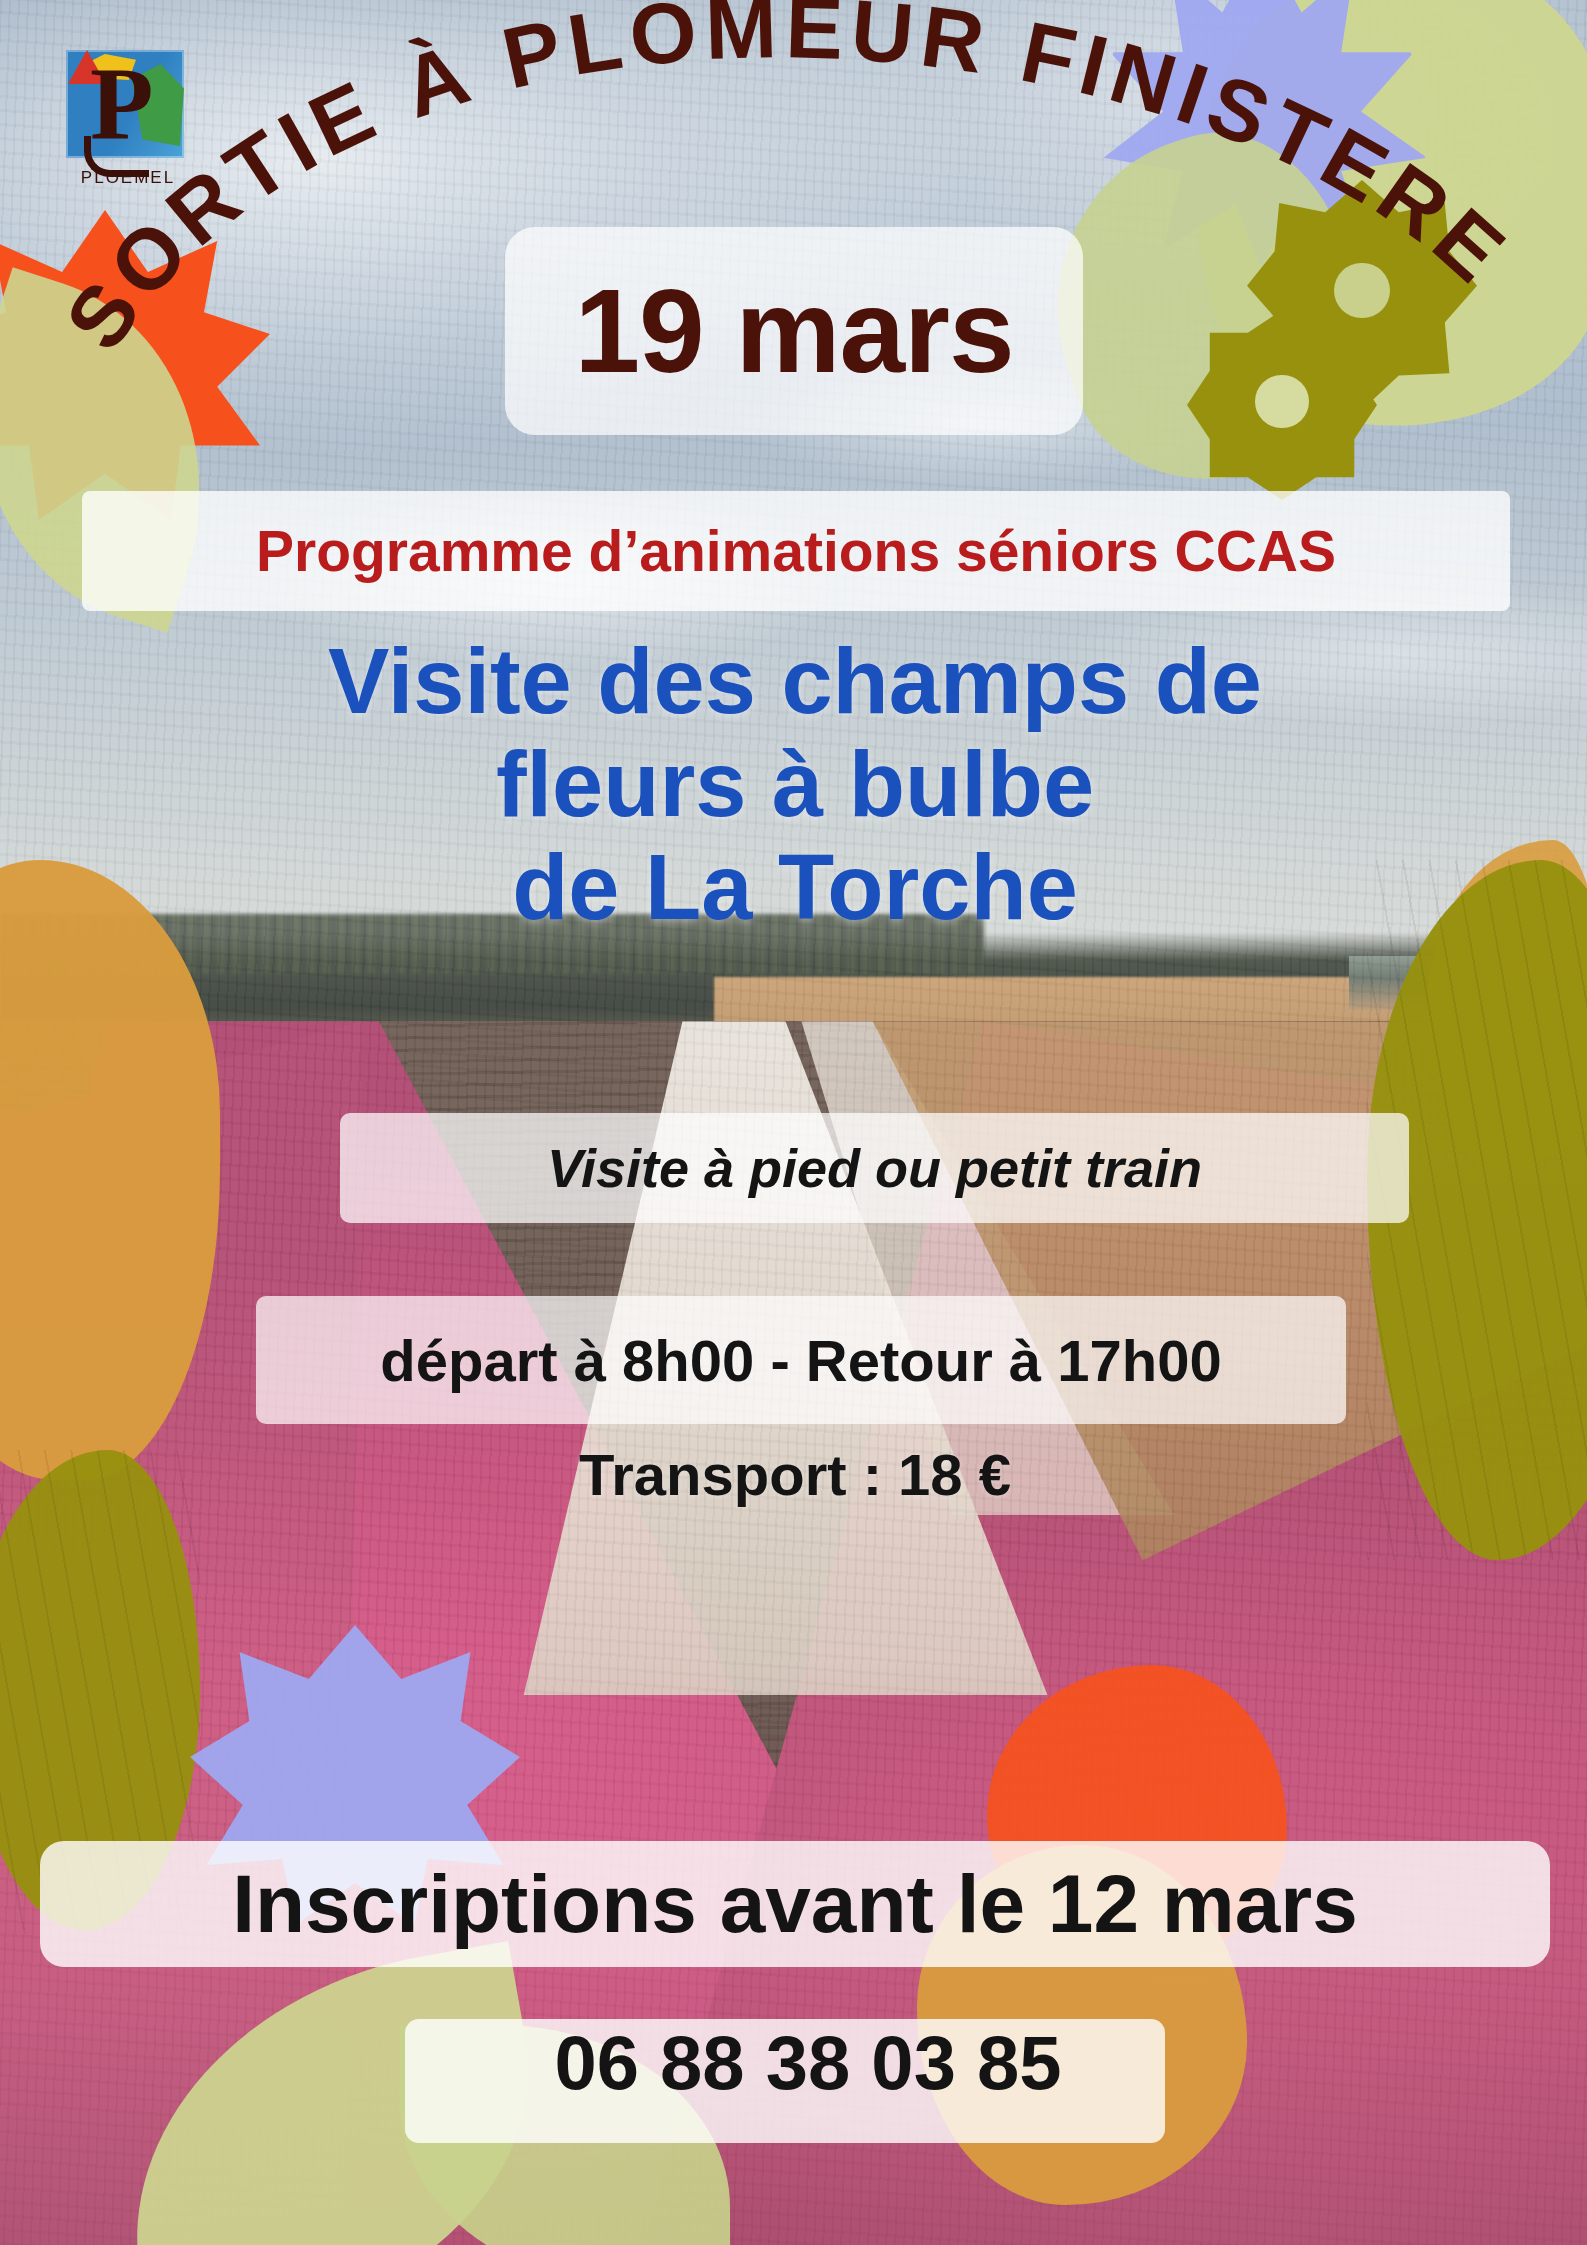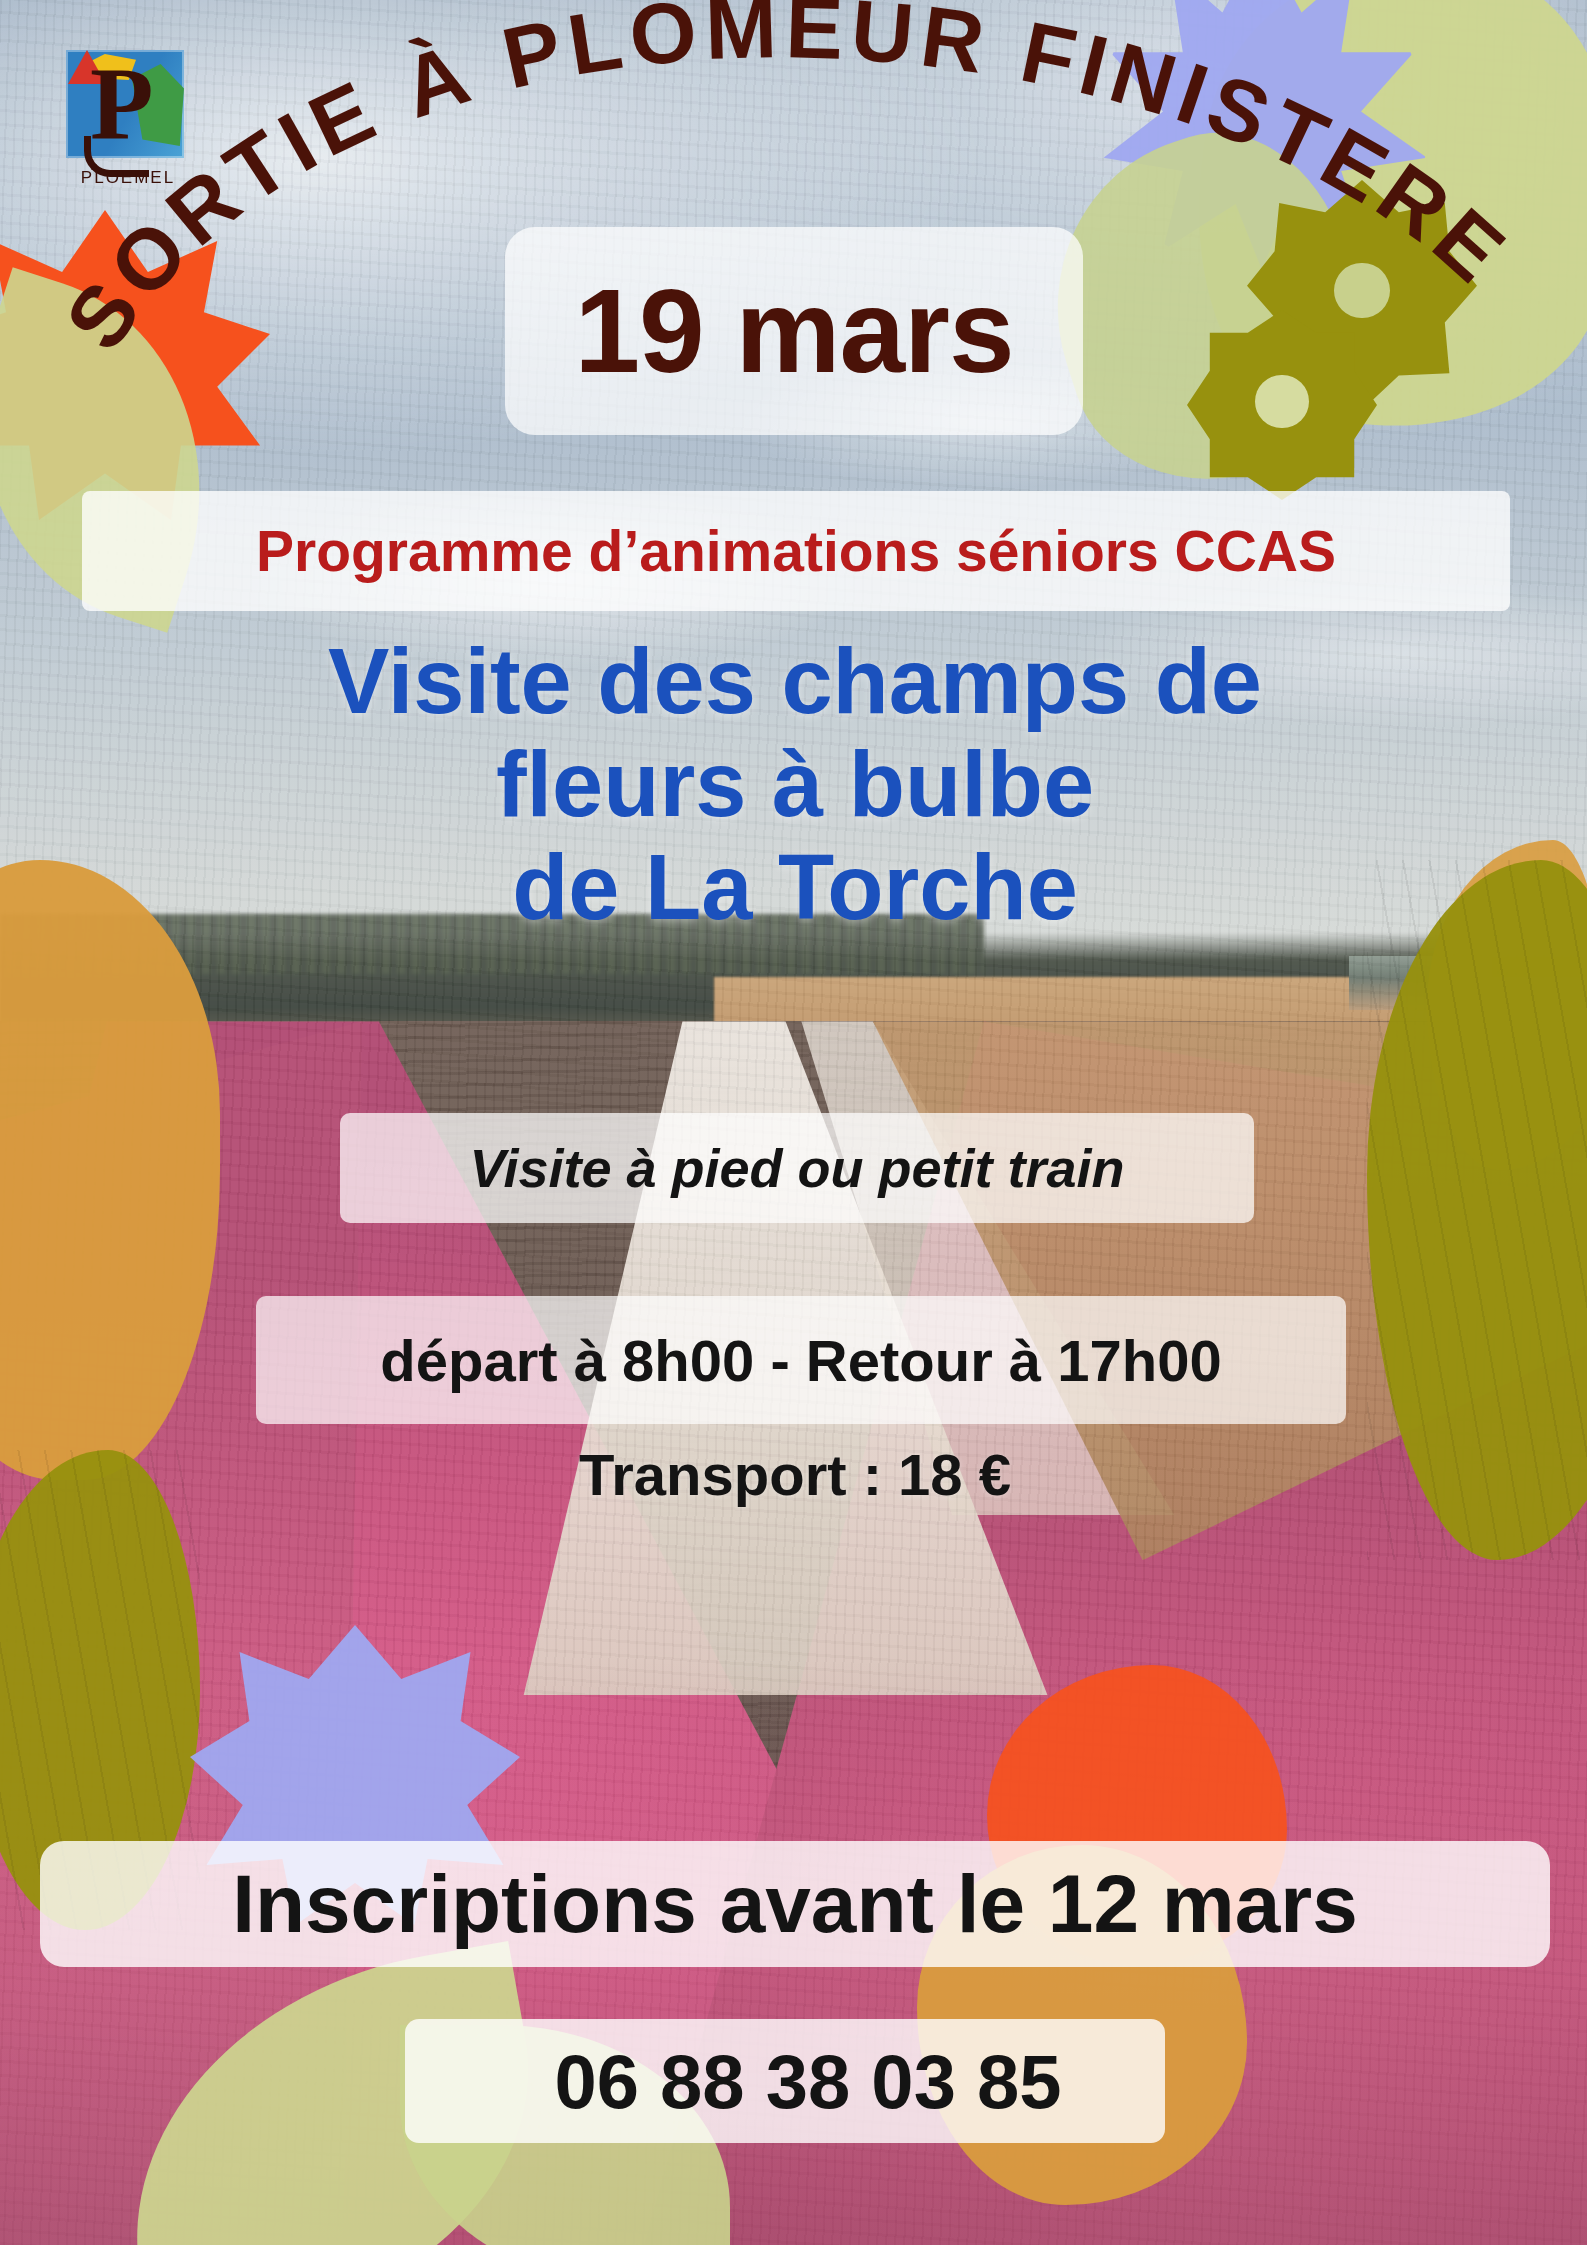--- a/index.html
+++ b/index.html
@@ -338,21 +338,21 @@
 
   .headline {
     position:absolute; left:150px; top:630px; width:1290px;
     text-align:center;
     font-size:92px; font-weight:700; line-height:1.12;
     color:#1b51bd;
     text-shadow: 0 2px 10px rgba(255,255,255,0.45);
   }
 
   .visit-chip {
-    left:340px; top:1082px; width:914px; height:110px;
+    left:340px; top:1082px; width:1069px; height:110px;
     background: rgba(255,255,255,0.72);
     display:flex; align-items:center; justify-content:center;
     border-radius:10px;
   }
   .visit-chip span {
     font-size:54px; font-weight:700; font-style:italic; color:#141414;
   }
 
   .time-chip {
     left:256px; top:1265px; width:1090px; height:128px;
@@ -377,21 +377,21 @@
     display:flex; align-items:center; justify-content:center;
     border-radius:24px;
   }
   .reg-band span {
     font-size:82px; font-weight:700; color:#141414;
   }
 
   .phone-chip {
     left:405px; top:1988px; width:760px; height:124px;
     background: rgba(255,255,255,0.80);
-    display:flex; align-items:center; justify-content:center;
+    display:flex; justify-content:center;
     border-radius:14px;
     padding-left:46px;
   }
   .phone-chip span {
     font-size:76px; font-weight:700; color:#141414;
   }
 </style>
 </head>
 <body>
 

